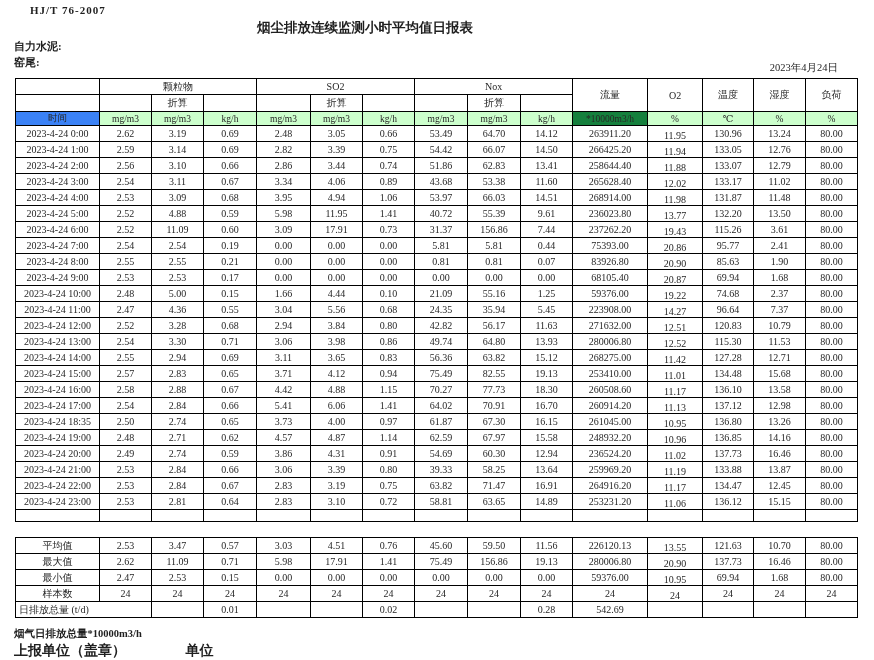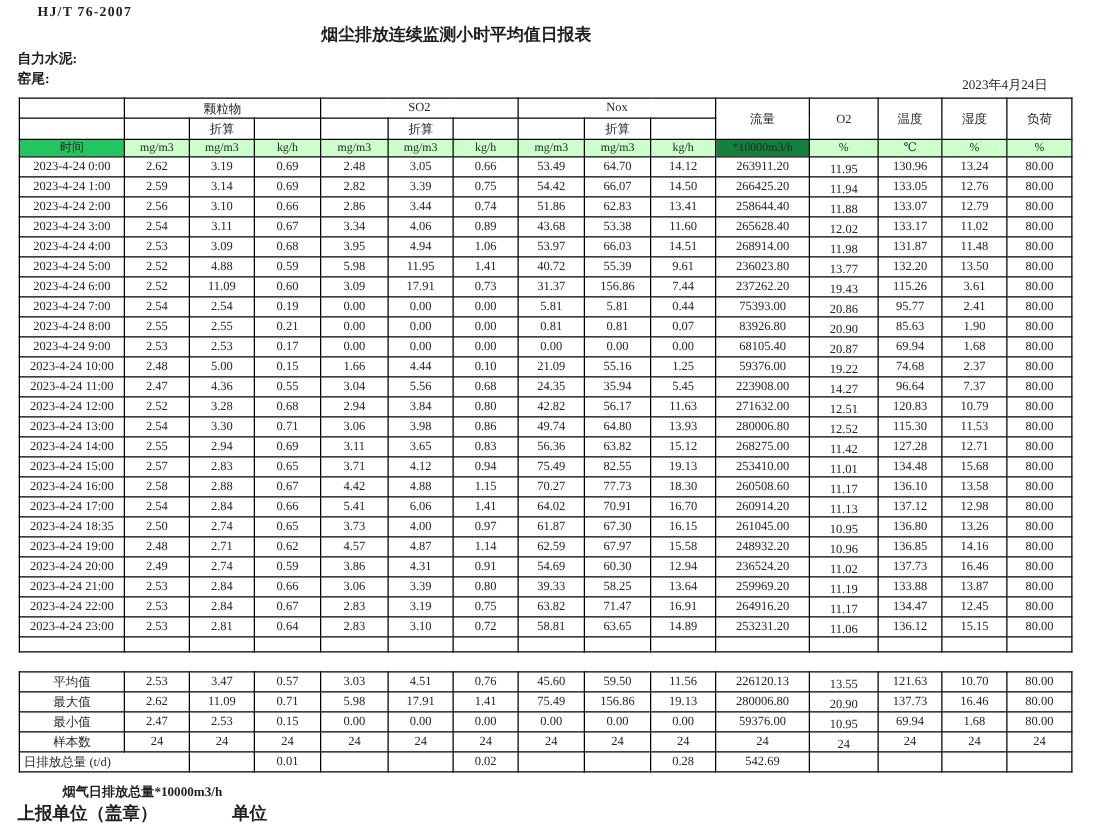--- a/index.html
+++ b/index.html
@@ -15,21 +15,21 @@
   table.summary{top:537px;}
   .grid td{border:1px solid #000;font-size:10px;text-align:center;height:15px;
            padding:0 1px;white-space:nowrap;overflow:hidden;color:#262626;}
   tr.group-row td{height:15px;font-size:10px;}
   tr.conv-row td{height:16px;font-size:10px;}
   tr.units-row td{height:13px;font-size:9.5px;}
   tr.data-row td{height:15px;}
   tr.spacer-row td{height:11px;}
   td.o2{vertical-align:bottom;line-height:11px;}
   td.left{text-align:left;padding-left:3px;}
-  .foot1{position:absolute;left:14px;top:627px;font-weight:bold;font-size:10.5px;margin-left:36px;}
+  .foot1{position:absolute;left:14px;top:627px;font-weight:bold;font-size:10.5px;}
   .foot2{position:absolute;left:14px;top:642px;font-weight:bold;font-size:14px;}
   .foot2 .unit{margin-left:56px;}
 </style>
 </head>
 <body>
 
 <div class="page">
   <div class="std">HJ/T 76-2007</div>
   <div class="title">烟尘排放连续监测小时平均值日报表</div>
   <div class="company">自力水泥:</div>
@@ -72,21 +72,21 @@
         <td>折算</td>
         <td></td>
         <td></td>
         <td>折算</td>
         <td></td>
         <td></td>
         <td>折算</td>
         <td></td>
       </tr>
       <tr class="units-row">
-        <td style="background: #22c55e;">时间</td>
+        <td style="background: #3b82f6;">时间</td>
         <td style="background: rgb(204, 255, 204);">mg/m3</td>
         <td style="background: rgb(204, 255, 204);">mg/m3</td>
         <td style="background: rgb(204, 255, 204);">kg/h</td>
         <td style="background: rgb(204, 255, 204);">mg/m3</td>
         <td style="background: rgb(204, 255, 204);">mg/m3</td>
         <td style="background: rgb(204, 255, 204);">kg/h</td>
         <td style="background: rgb(204, 255, 204);">mg/m3</td>
         <td style="background: rgb(204, 255, 204);">mg/m3</td>
         <td style="background: rgb(204, 255, 204);">kg/h</td>
         <td style="background: #15803d;">*10000m3/h</td>

